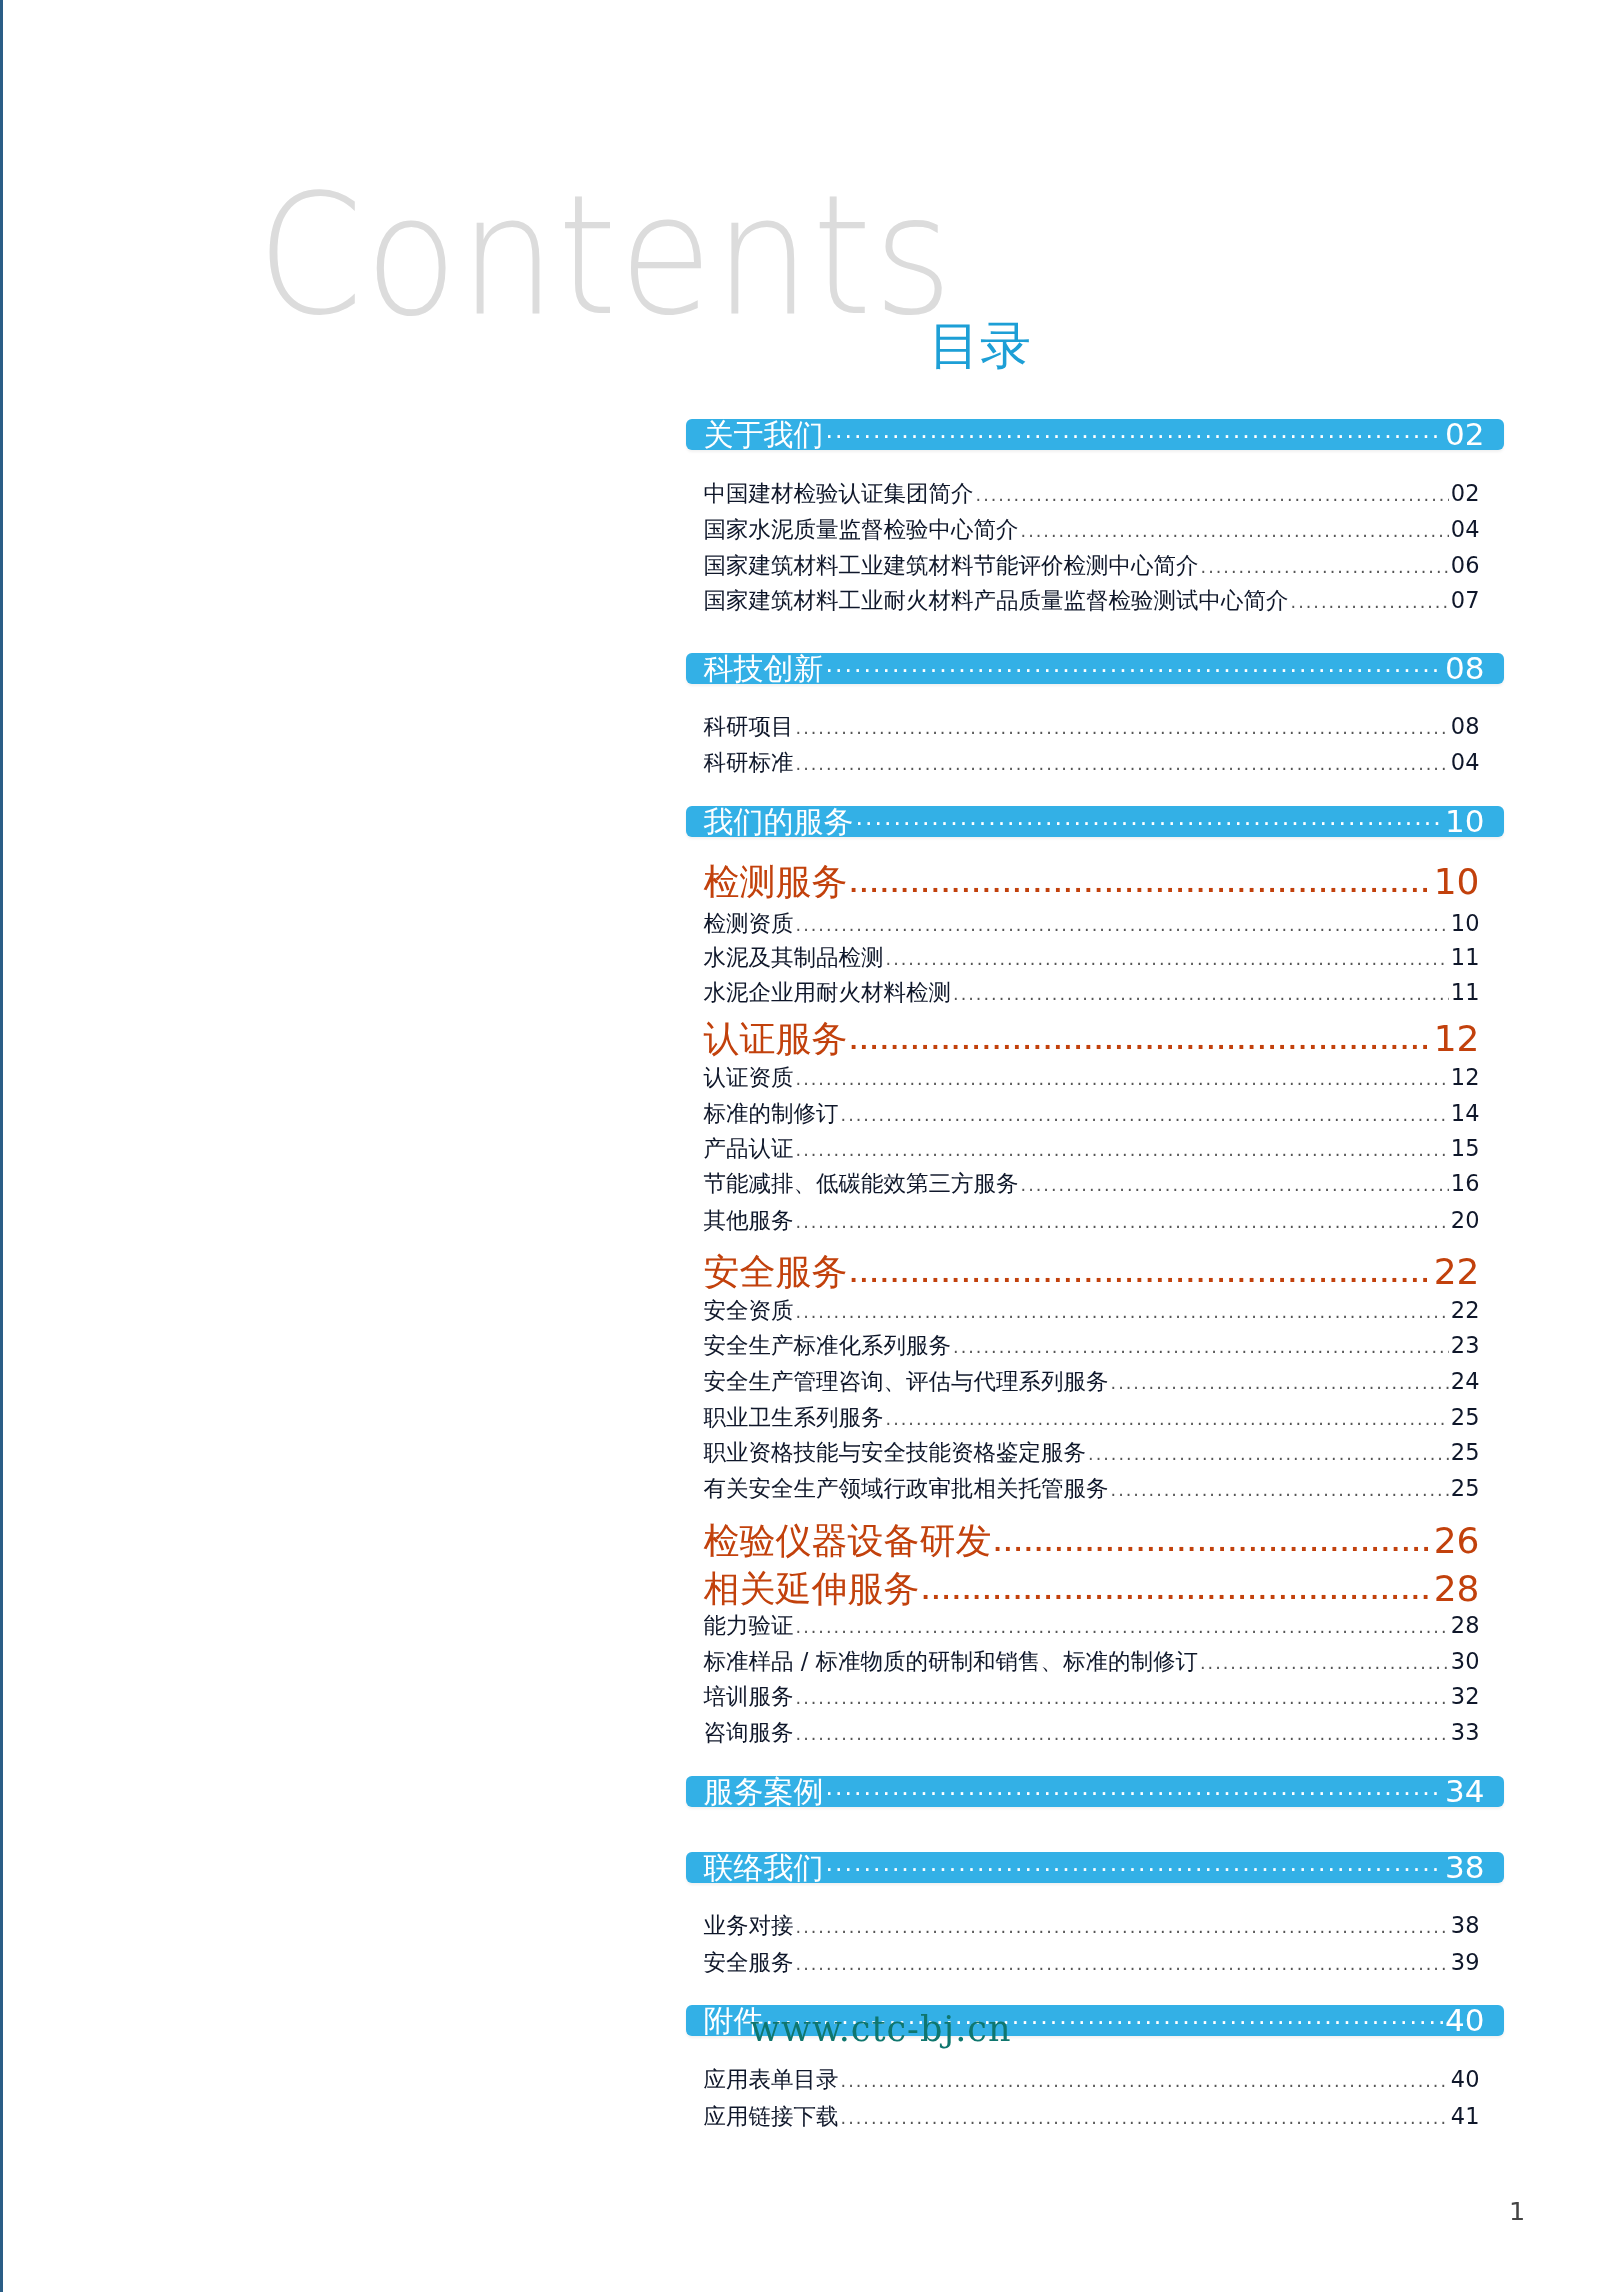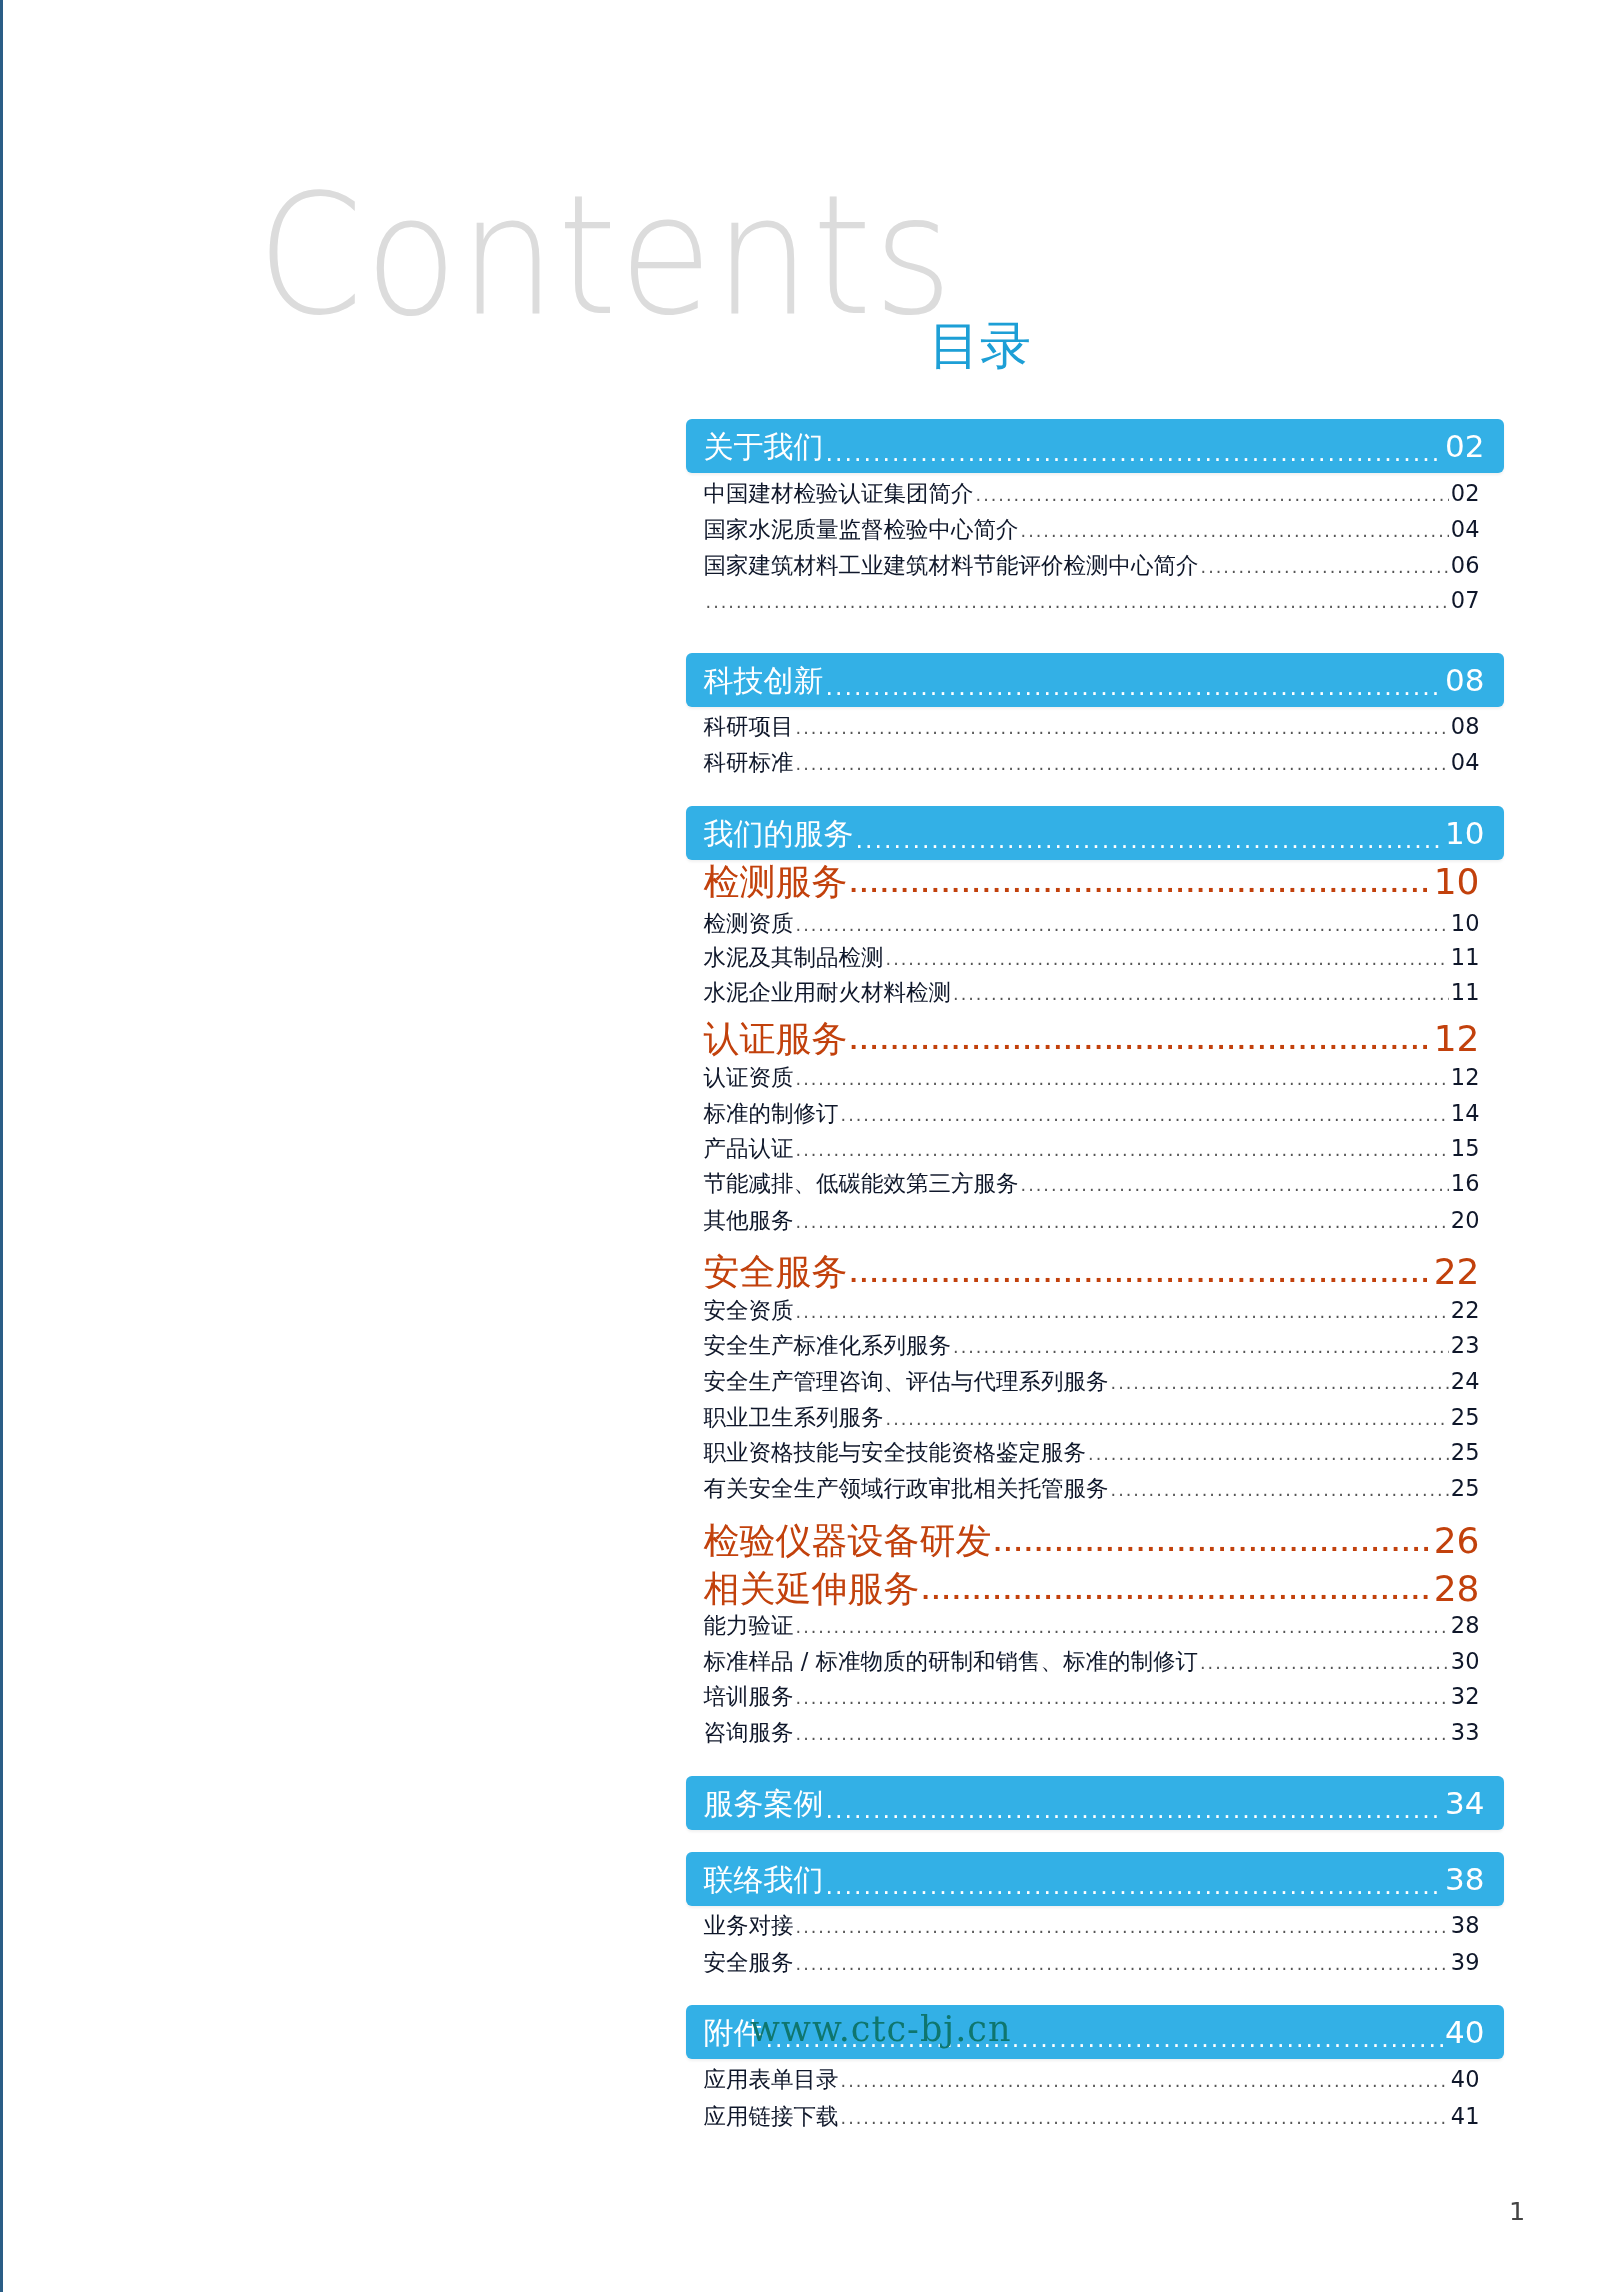--- a/index.html
+++ b/index.html
@@ -25,21 +25,21 @@
   .row .dots {
     flex: 1 1 auto; overflow: hidden; margin: 0 2px;
     letter-spacing: 2px;
   }
   .row .dots::before {
     content: "..................................................................................................................................................................................................................................";
   }
   .row .page { flex: none; }
 
   .banner {
-    height: 54px; background: #33b0e6; border-radius: 5.9px;
+    height: 31px; background: #33b0e6; border-radius: 5.9px;
     color: #ffffff; font-size: 30px; line-height: 45px;
     padding: 0 19.6px 0 17.6px; box-sizing: border-box; align-items: center;
     box-shadow: 0 2px 2.9px rgba(0,0,0,0.06);
   }
   .banner .dots { font-size: 23.5px; line-height: 39px; align-self: flex-end; }
   .banner .page { font-size: 31px; }
 
   .sub {
     color: #c2410c; font-size: 36px; line-height: 35px; height: 35px;
     padding: 0 24.5px 0 17.6px; box-sizing: border-box;
@@ -86,20 +86,21 @@
     <span class="label">国家水泥质量监督检验中心简介</span>
     <span class="dots"></span>
     <span class="page">04</span>
   </div>
   <div class="row item" style="top:551px">
     <span class="label">国家建筑材料工业建筑材料节能评价检测中心简介</span>
     <span class="dots"></span>
     <span class="page">06</span>
   </div>
   <div class="row item" style="top:586px">
+    <span class="label">国家建筑材料工业耐火材料产品质量监督检验测试中心简介</span>
     <span class="dots"></span>
     <span class="page">07</span>
   </div>
 
   <div class="row banner" style="top:653px">
     <span class="label">科技创新</span>
     <span class="dots"></span>
     <span class="page">08</span>
   </div>
   <div class="row item" style="top:712px">

